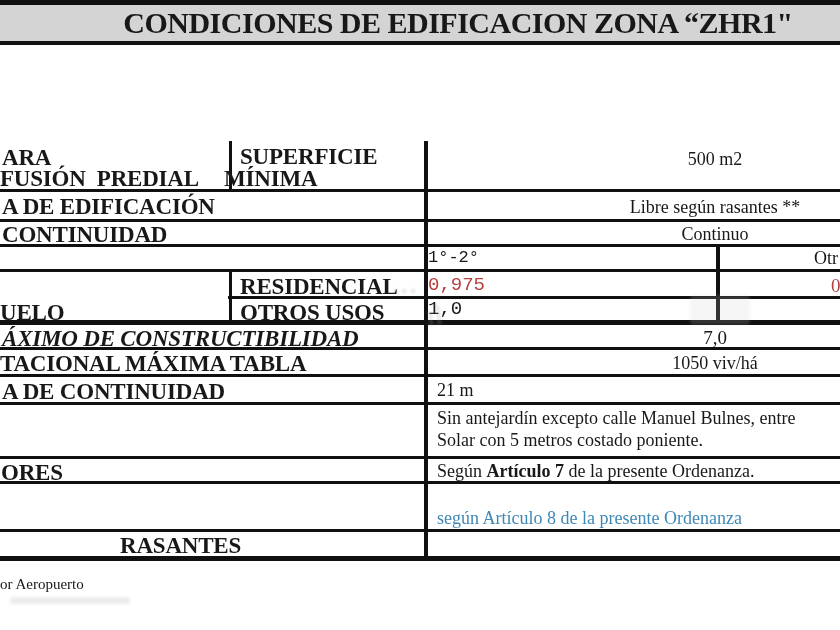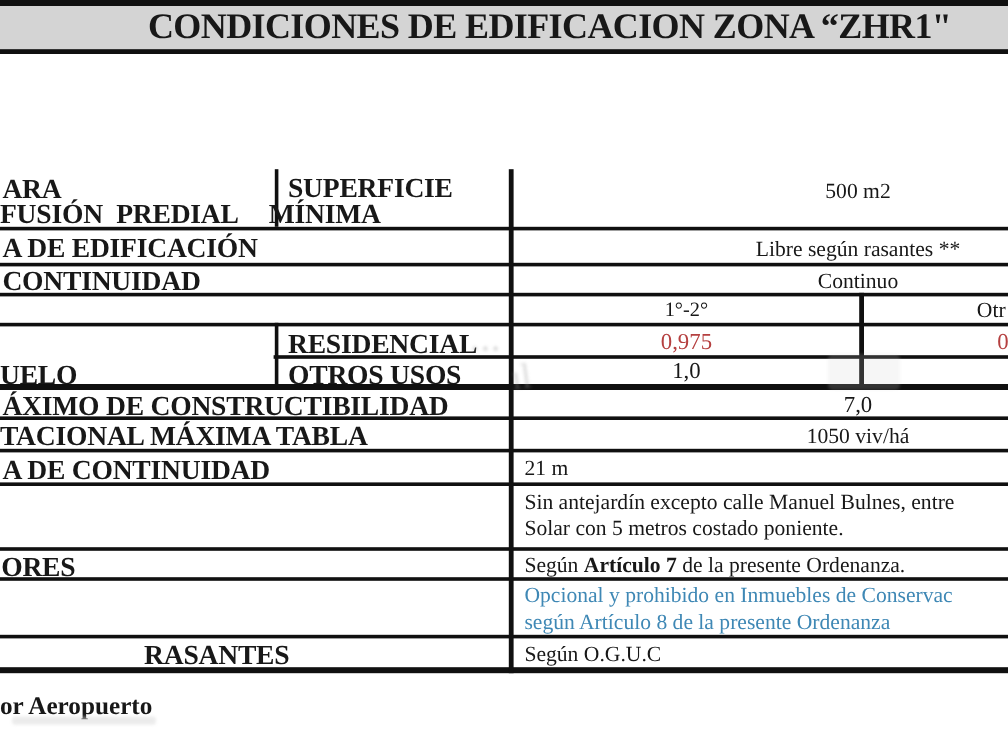--- a/index.html
+++ b/index.html
@@ -29,21 +29,21 @@
     padding-left:76px;white-space:pre;
   }
   .title{
     position:absolute;left:0;top:24;width:816px;text-align:center;
     font-size:31px;font-weight:bold;letter-spacing:-0.5px;white-space:pre;
   }
   .subtitle{
     position:absolute;left:0;top:62;width:824px;text-align:center;
     font-size:28px;white-space:pre;
   }
-  .center-colA{left:428px;width:288px;text-align:center;}
+  .center-colA{left:428px;width:288px;text-align:left;font-family:Liberation Mono, monospace;}
   .center-colFull{left:425px;width:580px;text-align:center;}
   .red{color:#b54040;}
   .blue{color:#3f88b5;}
   .wm{position:absolute;color:#9a9a9a;opacity:0.35;filter:blur(1.5px);pointer-events:none;}
 </style>
 </head>
 <body>
 
 <div class="sheet">
 
@@ -88,41 +88,39 @@
   <div class="t val center-colA" style="top:249px;font-size:17px;">1°-2°</div>
   <div class="t val" style="left:814px;top:249px;">Otr</div>
 
   <div class="t lbl" style="left:0;top:301px;">UELO</div>
   <div class="t lbl" style="left:240px;top:275px;">RESIDENCIAL</div>
   <div class="t valnum red center-colA" style="top:276px;">0,975</div>
   <div class="t valnum red" style="left:831px;top:276px;">0</div>
   <div class="t lbl" style="left:240px;top:301px;">OTROS USOS</div>
   <div class="t valnum center-colA" style="top:300px;">1,0</div>
 
-  <div class="t lbl" style="left:2px;top:327px;">ÁXIMO DE CONSTRUCTIBILIDAD</div>
+  <div class="t lbl" style="left:2px;top:327px;font-style:italic;">ÁXIMO DE CONSTRUCTIBILIDAD</div>
   <div class="t valnum center-colFull" style="top:328px;">7,0</div>
 
   <div class="t lbl" style="left:0;top:352px;">TACIONAL MÁXIMA TABLA</div>
   <div class="t val center-colFull" style="top:354px;">1050 viv/há</div>
 
   <div class="t lbl" style="left:2px;top:380px;">A DE CONTINUIDAD</div>
   <div class="t val" style="left:437px;top:381px;">21 m</div>
 
   <div class="t val" style="left:437px;top:409px;">Sin antejardín excepto calle Manuel Bulnes, entre</div>
   <div class="t val" style="left:437px;top:431px;">Solar con 5 metros costado poniente.</div>
 
   <div class="t lbl" style="left:1px;top:461px;">ORES</div>
   <div class="t val" style="left:437px;top:462px;"><span>Según </span><span class="b">Artículo 7</span><span> de la presente Ordenanza.</span></div>
 
-  <div class="t val blue" style="left:437px;top:487px;">Opcional y prohibido en Inmuebles de Conservac</div>
   <div class="t val blue" style="left:437px;top:509px;">según Artículo 8 de la presente Ordenanza</div>
 
   <div class="t lbl" style="left:120px;top:534px;">RASANTES</div>
-  <div class="t val" style="left:437px;top:536px;">Según O.G.U.C</div>
 
-  <div class="t" style="left:0;top:577px;font-size:21px;font-weight:bold;">or Aeropuerto</div>
+  <div class="t" style="left:0;top:577px;font-size:15px;">or Aeropuerto</div>
 
   <div class="wm" style="left:393px;top:283px;font-size:16px;letter-spacing:3px;">•••</div>
   <div class="wm" style="left:426px;top:298px;font-size:30px;transform:rotate(-8deg);">﻿ıl</div>
   <div class="wm" style="left:690px;top:295px;width:60px;height:30px;background:#cfcfcf;opacity:0.18;border-radius:4px;"></div>
   <div class="wm" style="left:10px;top:597px;width:120px;height:7px;background:#d9d9d9;opacity:0.5;border-radius:3px;"></div>
 
 </div>
 
 </body></html>

